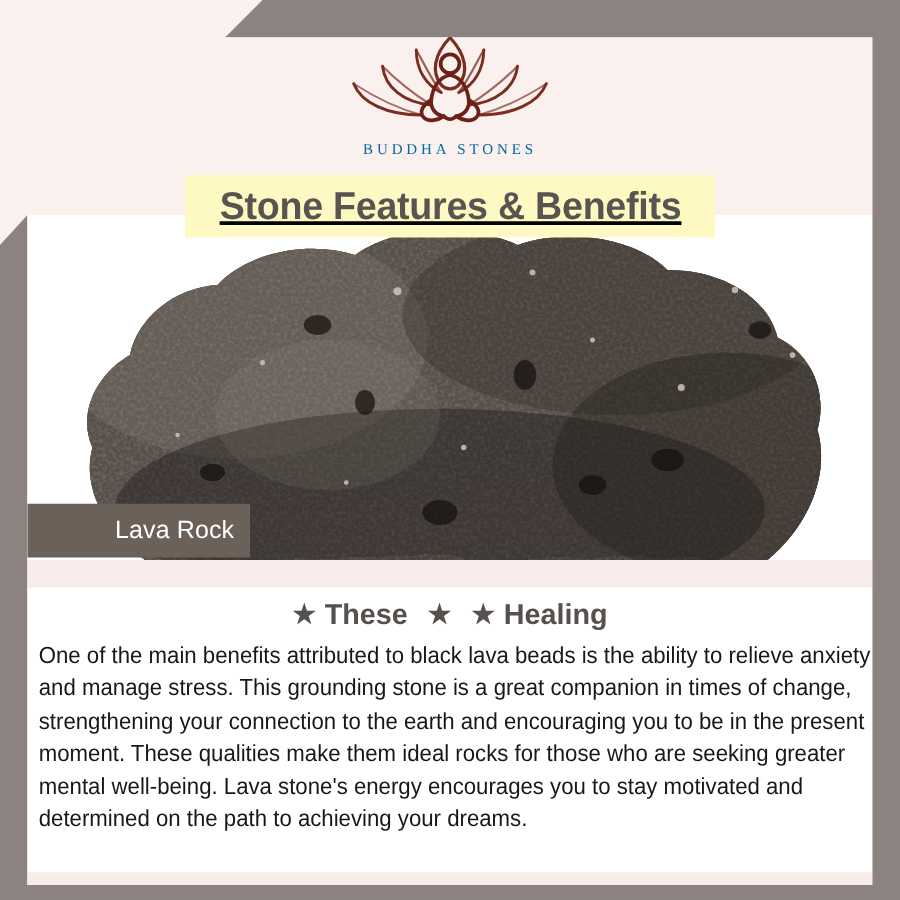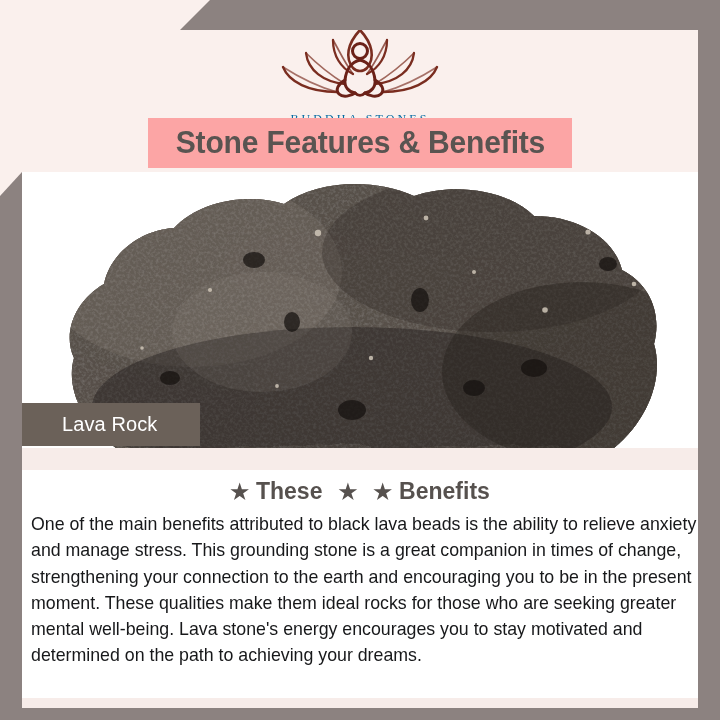--- a/index.html
+++ b/index.html
@@ -47,24 +47,25 @@
   .brand{
     margin-top:4px;
     font-family:"Liberation Serif", serif;
     font-size:12px;letter-spacing:3.1px;
     color:#0369a1;font-weight:400;
     text-align:right;
   }
 
   
   .banner{
-    position:absolute;left:148px;top:118px;width:424px;height:50px;
-    background:#fca5a5;
+    position:absolute;left:148px;top:140px;width:424px;height:50px;
+    background:#fef9c3;
     display:flex;align-items:center;justify-content:center;
     z-index:5;
+    text-decoration:underline;
   }
   .banner-title{
     font-family:"Liberation Sans", sans-serif;
     font-weight:bold;
     font-size:31px;
     color:#595451;
     letter-spacing:-0.2px;
     transform:scaleX(0.97);
     white-space:nowrap;
   }
@@ -78,21 +79,21 @@
 
   
   .caption{
     position:absolute;left:22px;top:403px;width:178px;height:43px;
     background:#6b6159;
     display:flex;align-items:center;
     z-index:5;
   }
   .caption-text{
     color:#ffffff;font-size:20px;font-weight:400;
-    padding-left:40px;
+    padding-left:70px;
     font-family:"Liberation Sans", sans-serif;
     letter-spacing:0.1px;
   }
 
   
   .strip{
     position:absolute;left:22px;top:448px;width:676px;height:22px;
     background:#f7ece9;z-index:3;
   }
 
@@ -256,21 +257,21 @@
     <div class="benefits">
       <div class="benefit">
         <span class="star">★</span>
         <span>These</span>
       </div>
       <div class="benefit">
         <span class="star">★</span>
       </div>
       <div class="benefit">
         <span class="star">★</span>
-        <span>Benefits</span>
+        <span>Healing</span>
       </div>
     </div>
     <p class="paragraph">One of the main benefits attributed to black lava beads is the ability to relieve anxiety and manage stress. This grounding stone is a great companion in times of change, strengthening your connection to the earth and encouraging you to be in the present moment. These qualities make them ideal rocks for those who are seeking greater mental well-being. Lava stone's energy encourages you to stay motivated and determined on the path to achieving your dreams.</p>
   </div>
 
   <div class="bottom-pink"></div>
 
   <div class="frame-top"></div>
   <div class="frame-right"></div>
   <div class="frame-left"></div>

